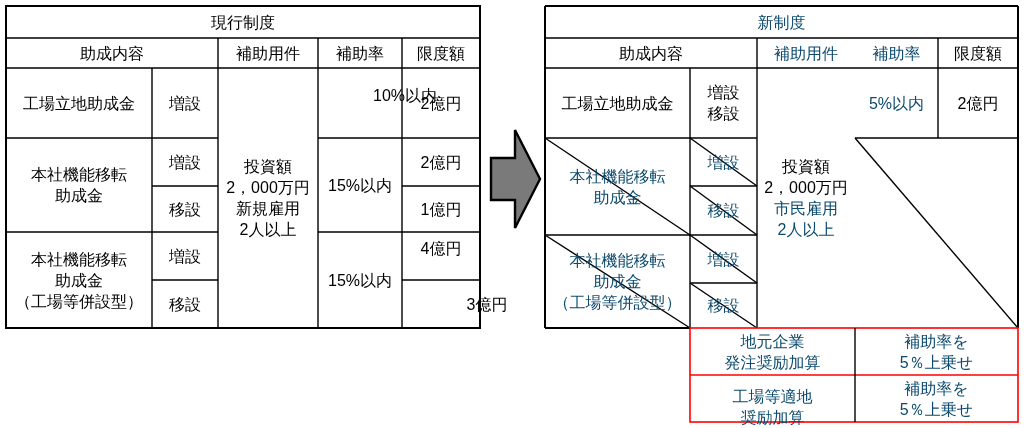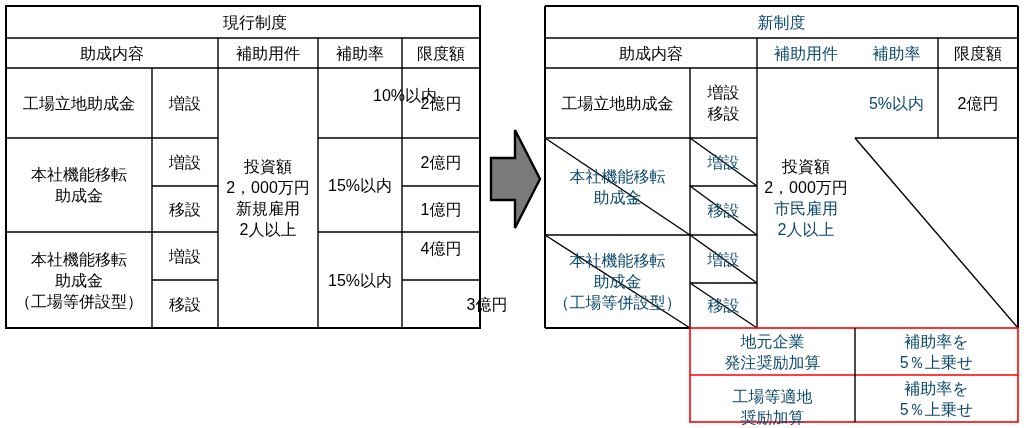--- a/index.html
+++ b/index.html
@@ -72,21 +72,21 @@
       <line x1="855" y1="138" x2="1018" y2="328"></line>
     </g>
 
     <g stroke="#ff0000" stroke-width="1.6" fill="none">
       <rect x="690" y="328" width="328" height="94"></rect>
       <line x1="690" y1="375" x2="1018" y2="375"></line>
     </g>
     <line x1="855" y1="328" x2="855" y2="422" stroke="#000000" stroke-width="1.4"></line>
   </svg>
 
-  <div class="cell" style="left:6px;top:6px;width:474px;height:32px;margin-left:12px;">現行制度</div>
+  <div class="cell" style="left:6px;top:6px;width:474px;height:32px;">現行制度</div>
 
   <div class="cell" style="left:6px;top:38px;width:212px;height:30px;">助成内容</div>
   <div class="cell" style="left:218px;top:38px;width:100px;height:30px;">補助用件</div>
   <div class="cell" style="left:318px;top:38px;width:84px;height:30px;">補助率</div>
   <div class="cell" style="left:402px;top:38px;width:78px;height:30px;">限度額</div>
 
   <div class="cell" style="left:6px;top:68px;width:146px;height:70px;">工場立地助成金</div>
   <div class="cell" style="left:152px;top:68px;width:66px;height:70px;">増設</div>
   <div class="cell" style="left:318px;top:68px;width:84px;height:55px;padding-left:45px;">10%以内</div>
   <div class="cell" style="left:402px;top:68px;width:78px;height:70px;">2億円</div>

